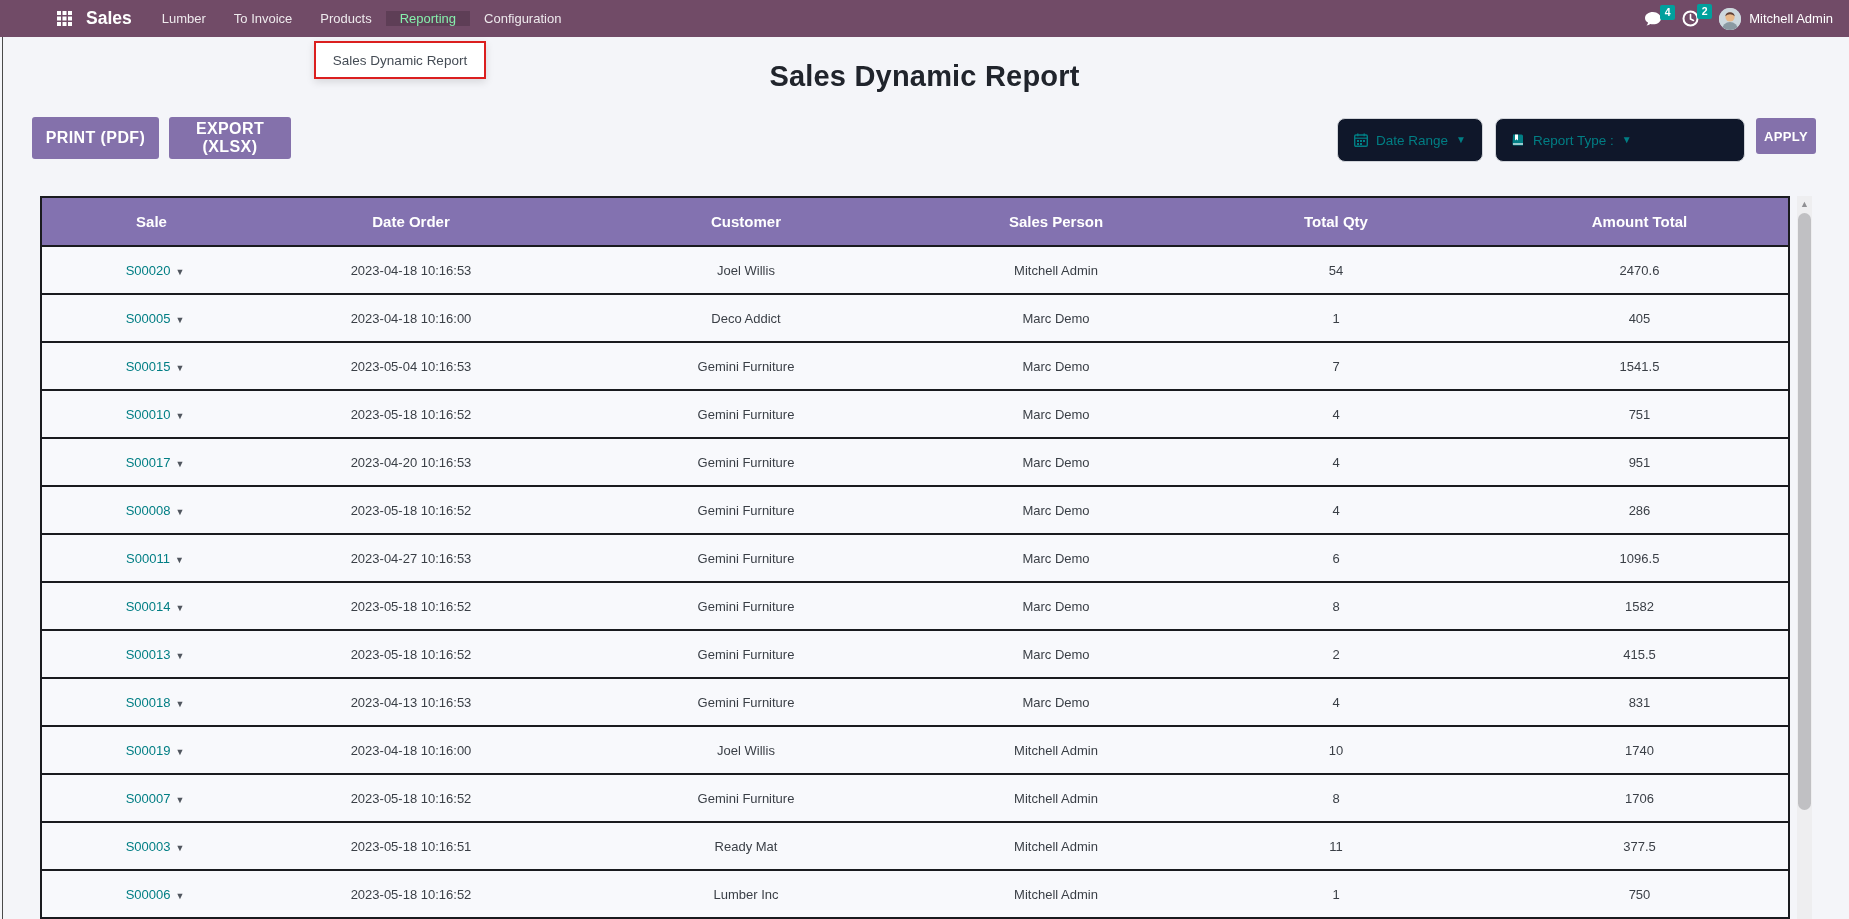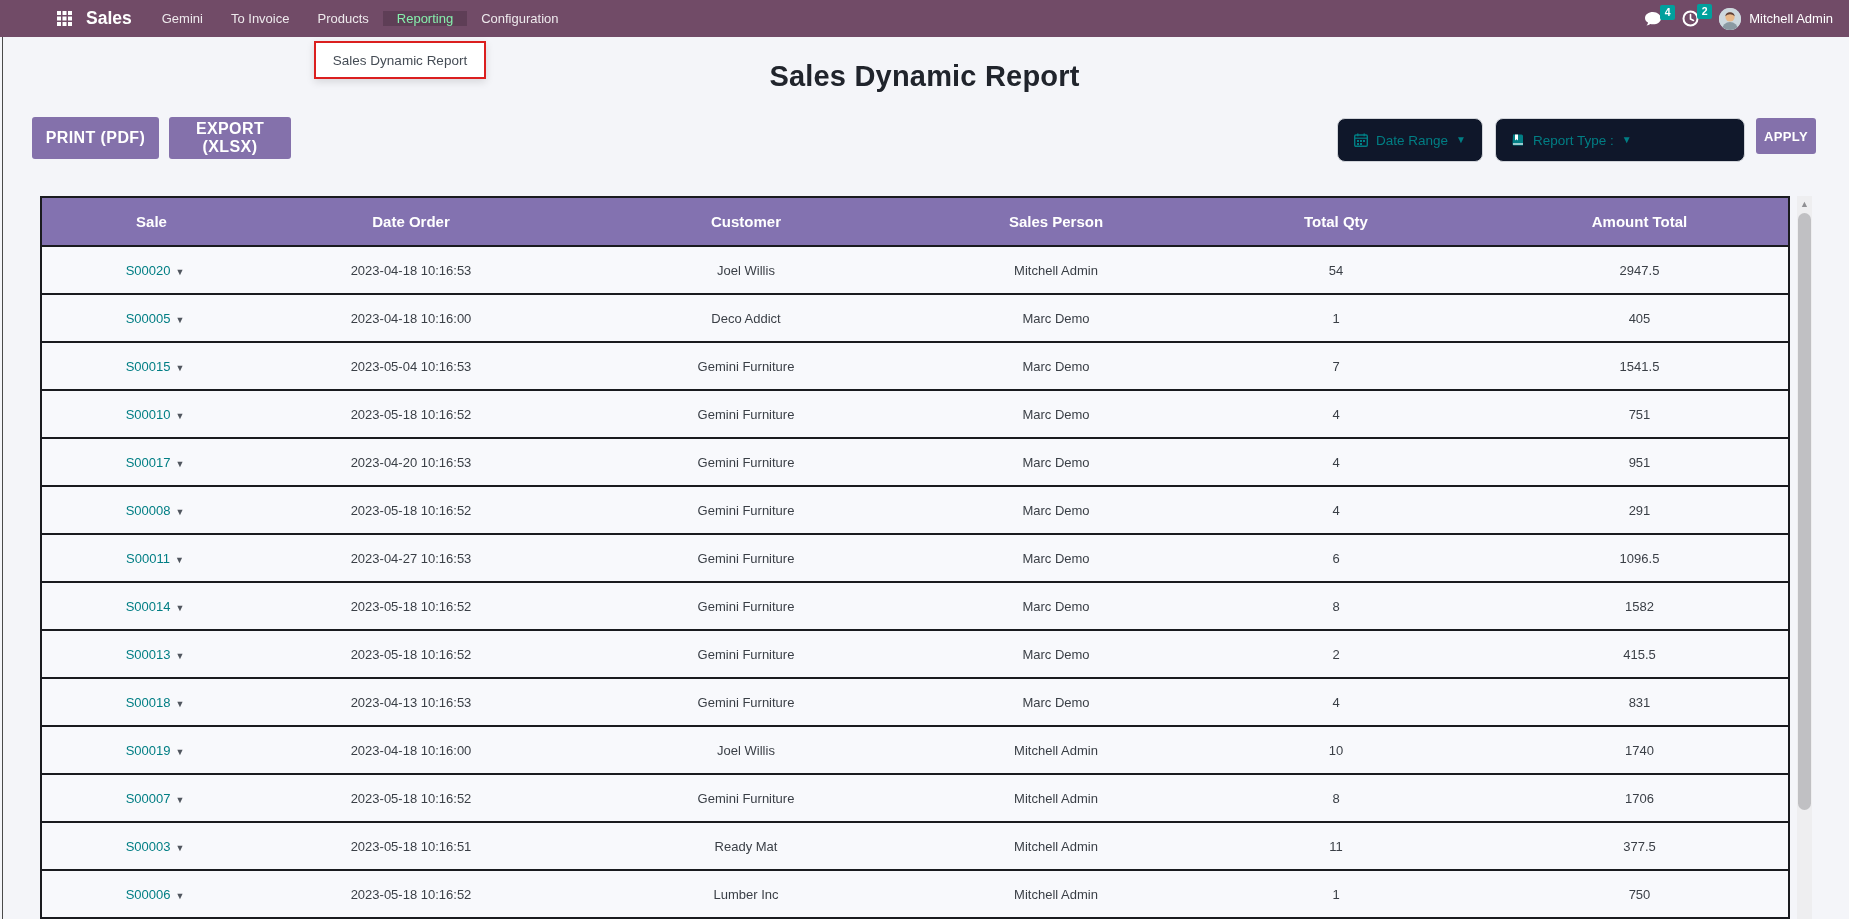--- a/index.html
+++ b/index.html
@@ -119,21 +119,21 @@
           <rect x="0" y="5.5" width="4" height="4"></rect>
             <rect x="5.5" y="5.5" width="4" height="4"></rect>
             <rect x="11" y="5.5" width="4" height="4"></rect>
           <rect x="0" y="11" width="4" height="4"></rect>
             <rect x="5.5" y="11" width="4" height="4"></rect>
             <rect x="11" y="11" width="4" height="4"></rect>
         </g>
       </svg>
     </span>
     <span class="brand">Sales</span>
-    <span class="nav-item">Gemini</span>
+    <span class="nav-item">Lumber</span>
     <span class="nav-item">To Invoice</span>
     <span class="nav-item">Products</span>
     <span class="nav-item active">Reporting</span>
     <span class="nav-item">Configuration</span>
   </div>
   <div class="nav-right">
     <span class="icon-wrap">
       <svg width="18" height="16" viewBox="0 0 18 16">
         <path fill="#ffffff" d="M9 1C4.6 1 1 3.6 1 6.9c0 1.9 1.2 3.6 3 4.7-.1.9-.5 2-1.5 2.9 1.6-.2 2.9-.9 3.7-1.6.9.3 1.8.4 2.8.4 4.4 0 8-2.6 8-5.9S13.4 1 9 1z"></path>
       </svg>
@@ -220,21 +220,21 @@
   </thead>
   <tbody>
   <tr>
     <td class="cell-sale">
       <a class="sale-link">S00020</a><span class="sale-caret">▼</span>
     </td>
     <td>2023-04-18 10:16:53</td>
     <td>Joel Willis</td>
     <td>Mitchell Admin</td>
     <td>54</td>
-    <td>2947.5</td>
+    <td>2470.6</td>
   </tr>
 
   <tr>
     <td class="cell-sale">
       <a class="sale-link">S00005</a><span class="sale-caret">▼</span>
     </td>
     <td>2023-04-18 10:16:00</td>
     <td>Deco Addict</td>
     <td>Marc Demo</td>
     <td>1</td>
@@ -275,21 +275,21 @@
   </tr>
 
   <tr>
     <td class="cell-sale">
       <a class="sale-link">S00008</a><span class="sale-caret">▼</span>
     </td>
     <td>2023-05-18 10:16:52</td>
     <td>Gemini Furniture</td>
     <td>Marc Demo</td>
     <td>4</td>
-    <td>291</td>
+    <td>286</td>
   </tr>
 
   <tr>
     <td class="cell-sale">
       <a class="sale-link">S00011</a><span class="sale-caret">▼</span>
     </td>
     <td>2023-04-27 10:16:53</td>
     <td>Gemini Furniture</td>
     <td>Marc Demo</td>
     <td>6</td>

